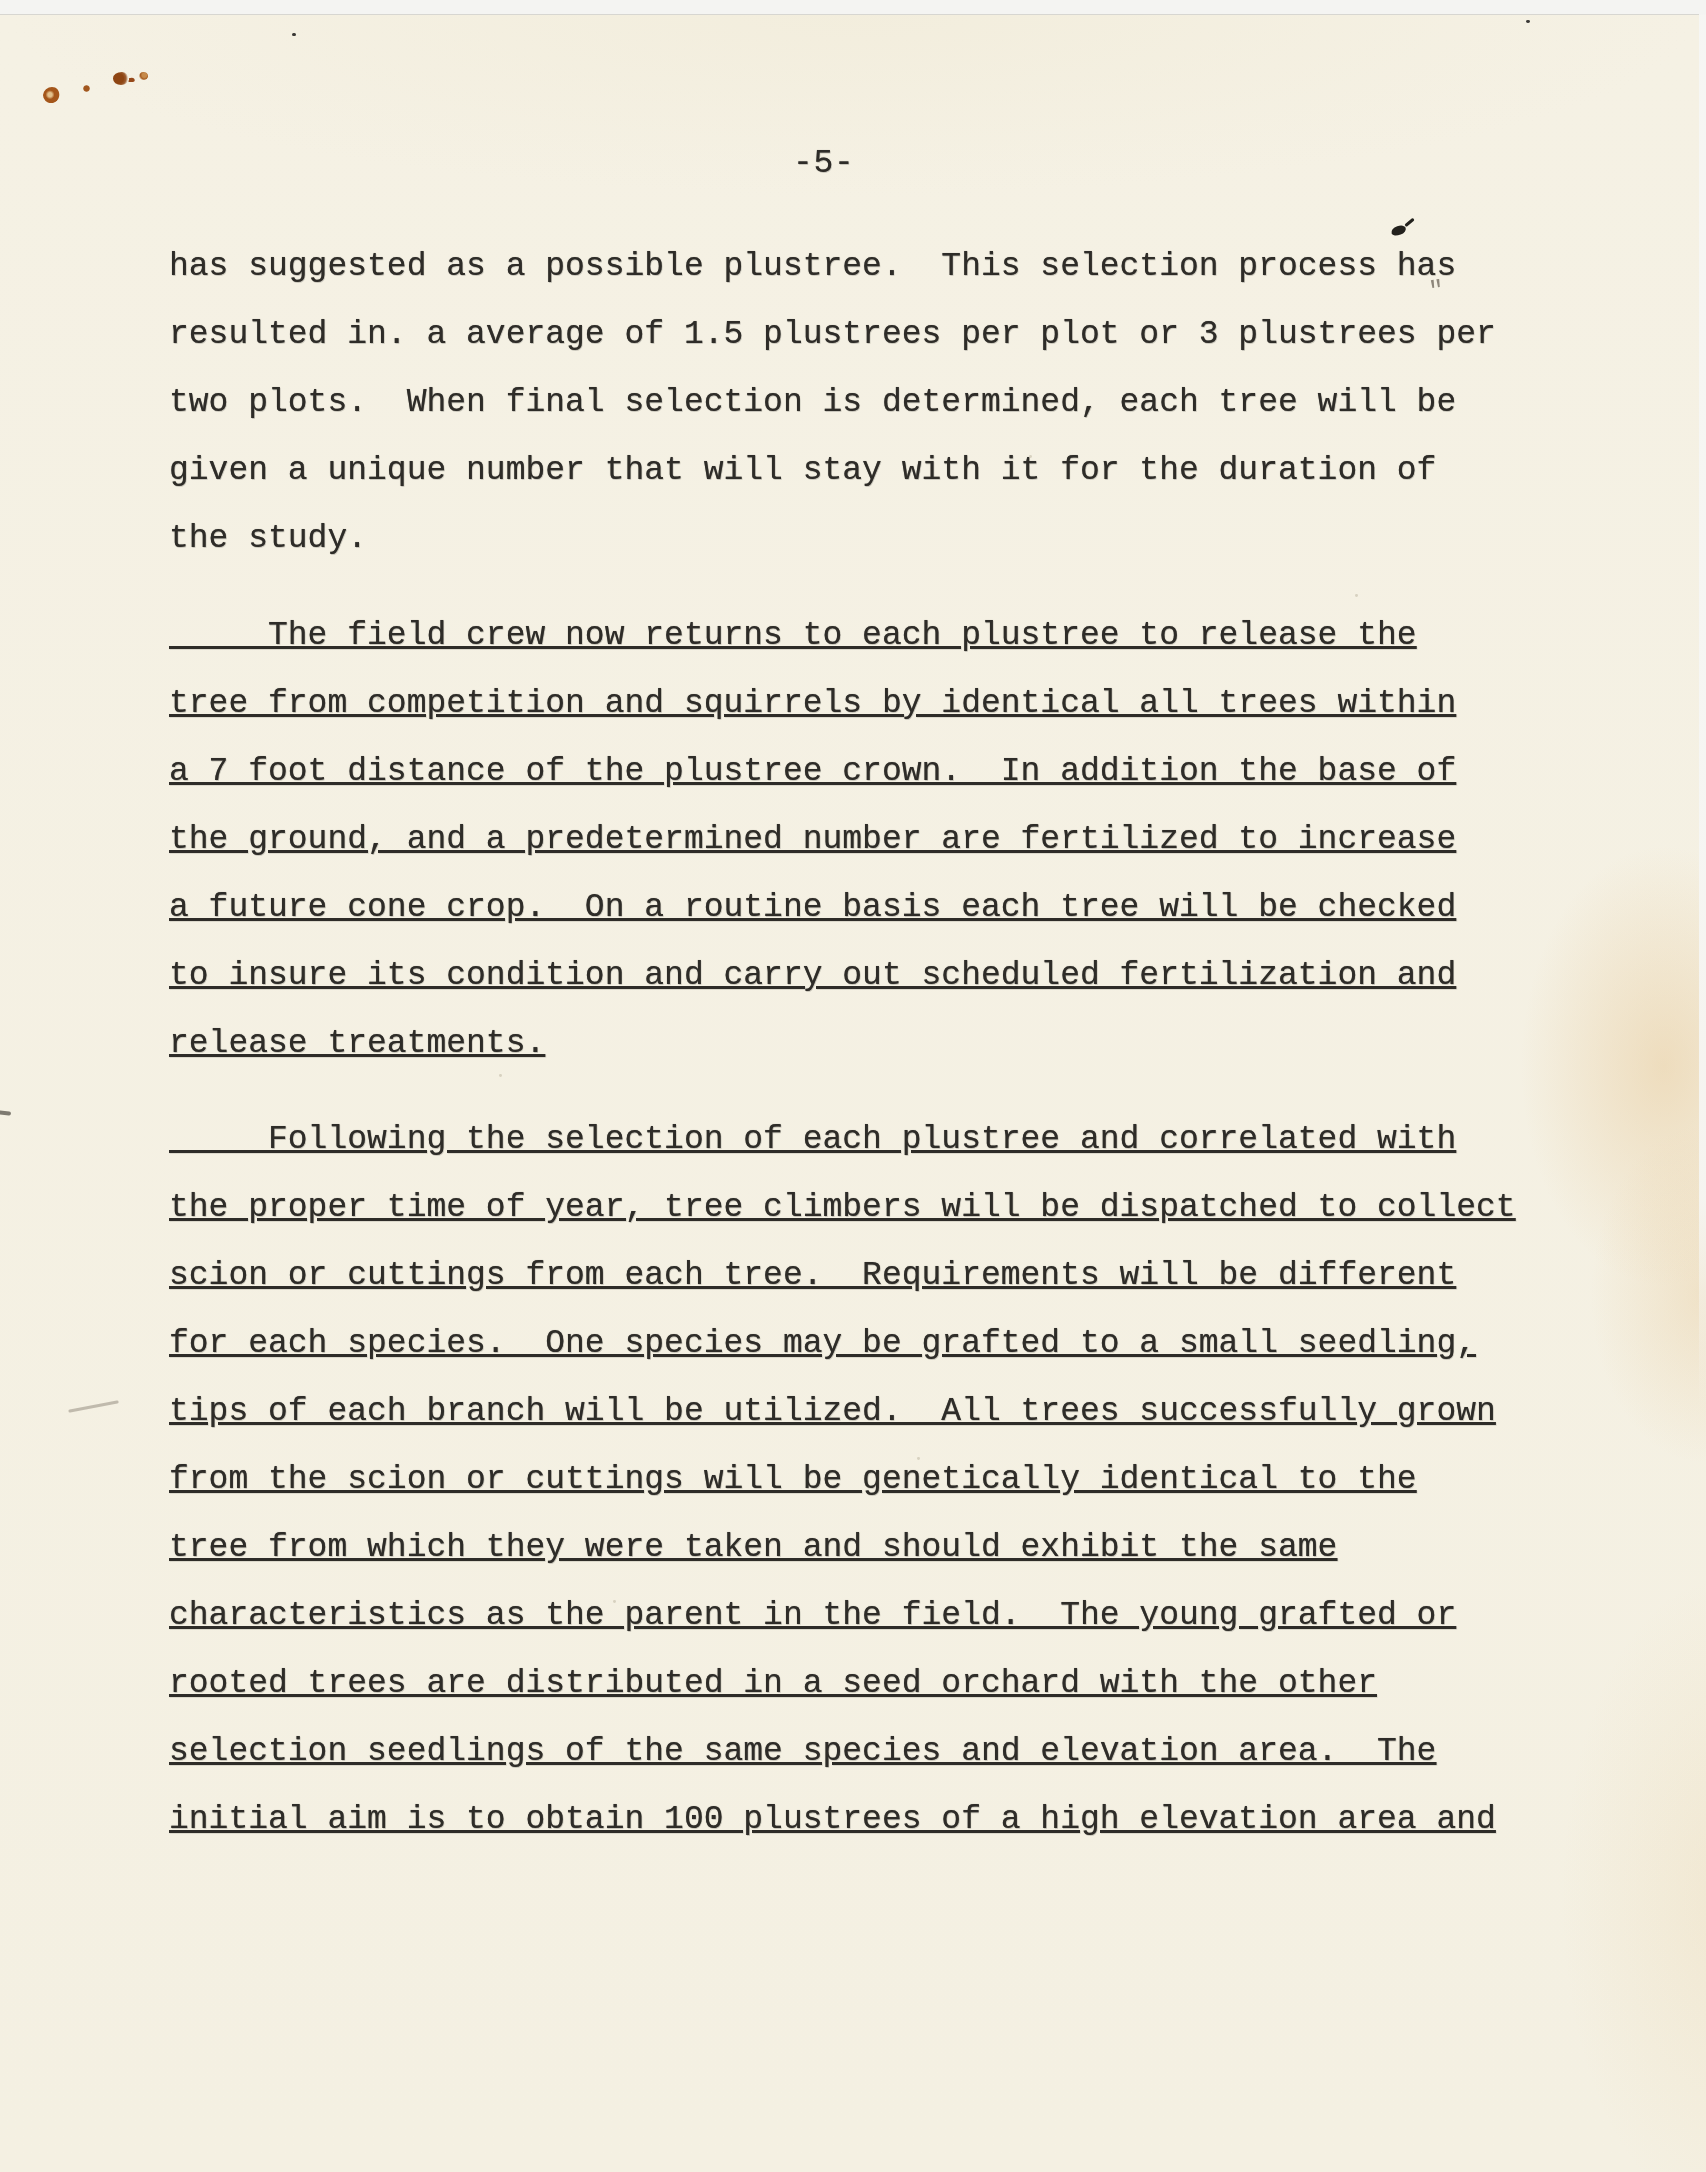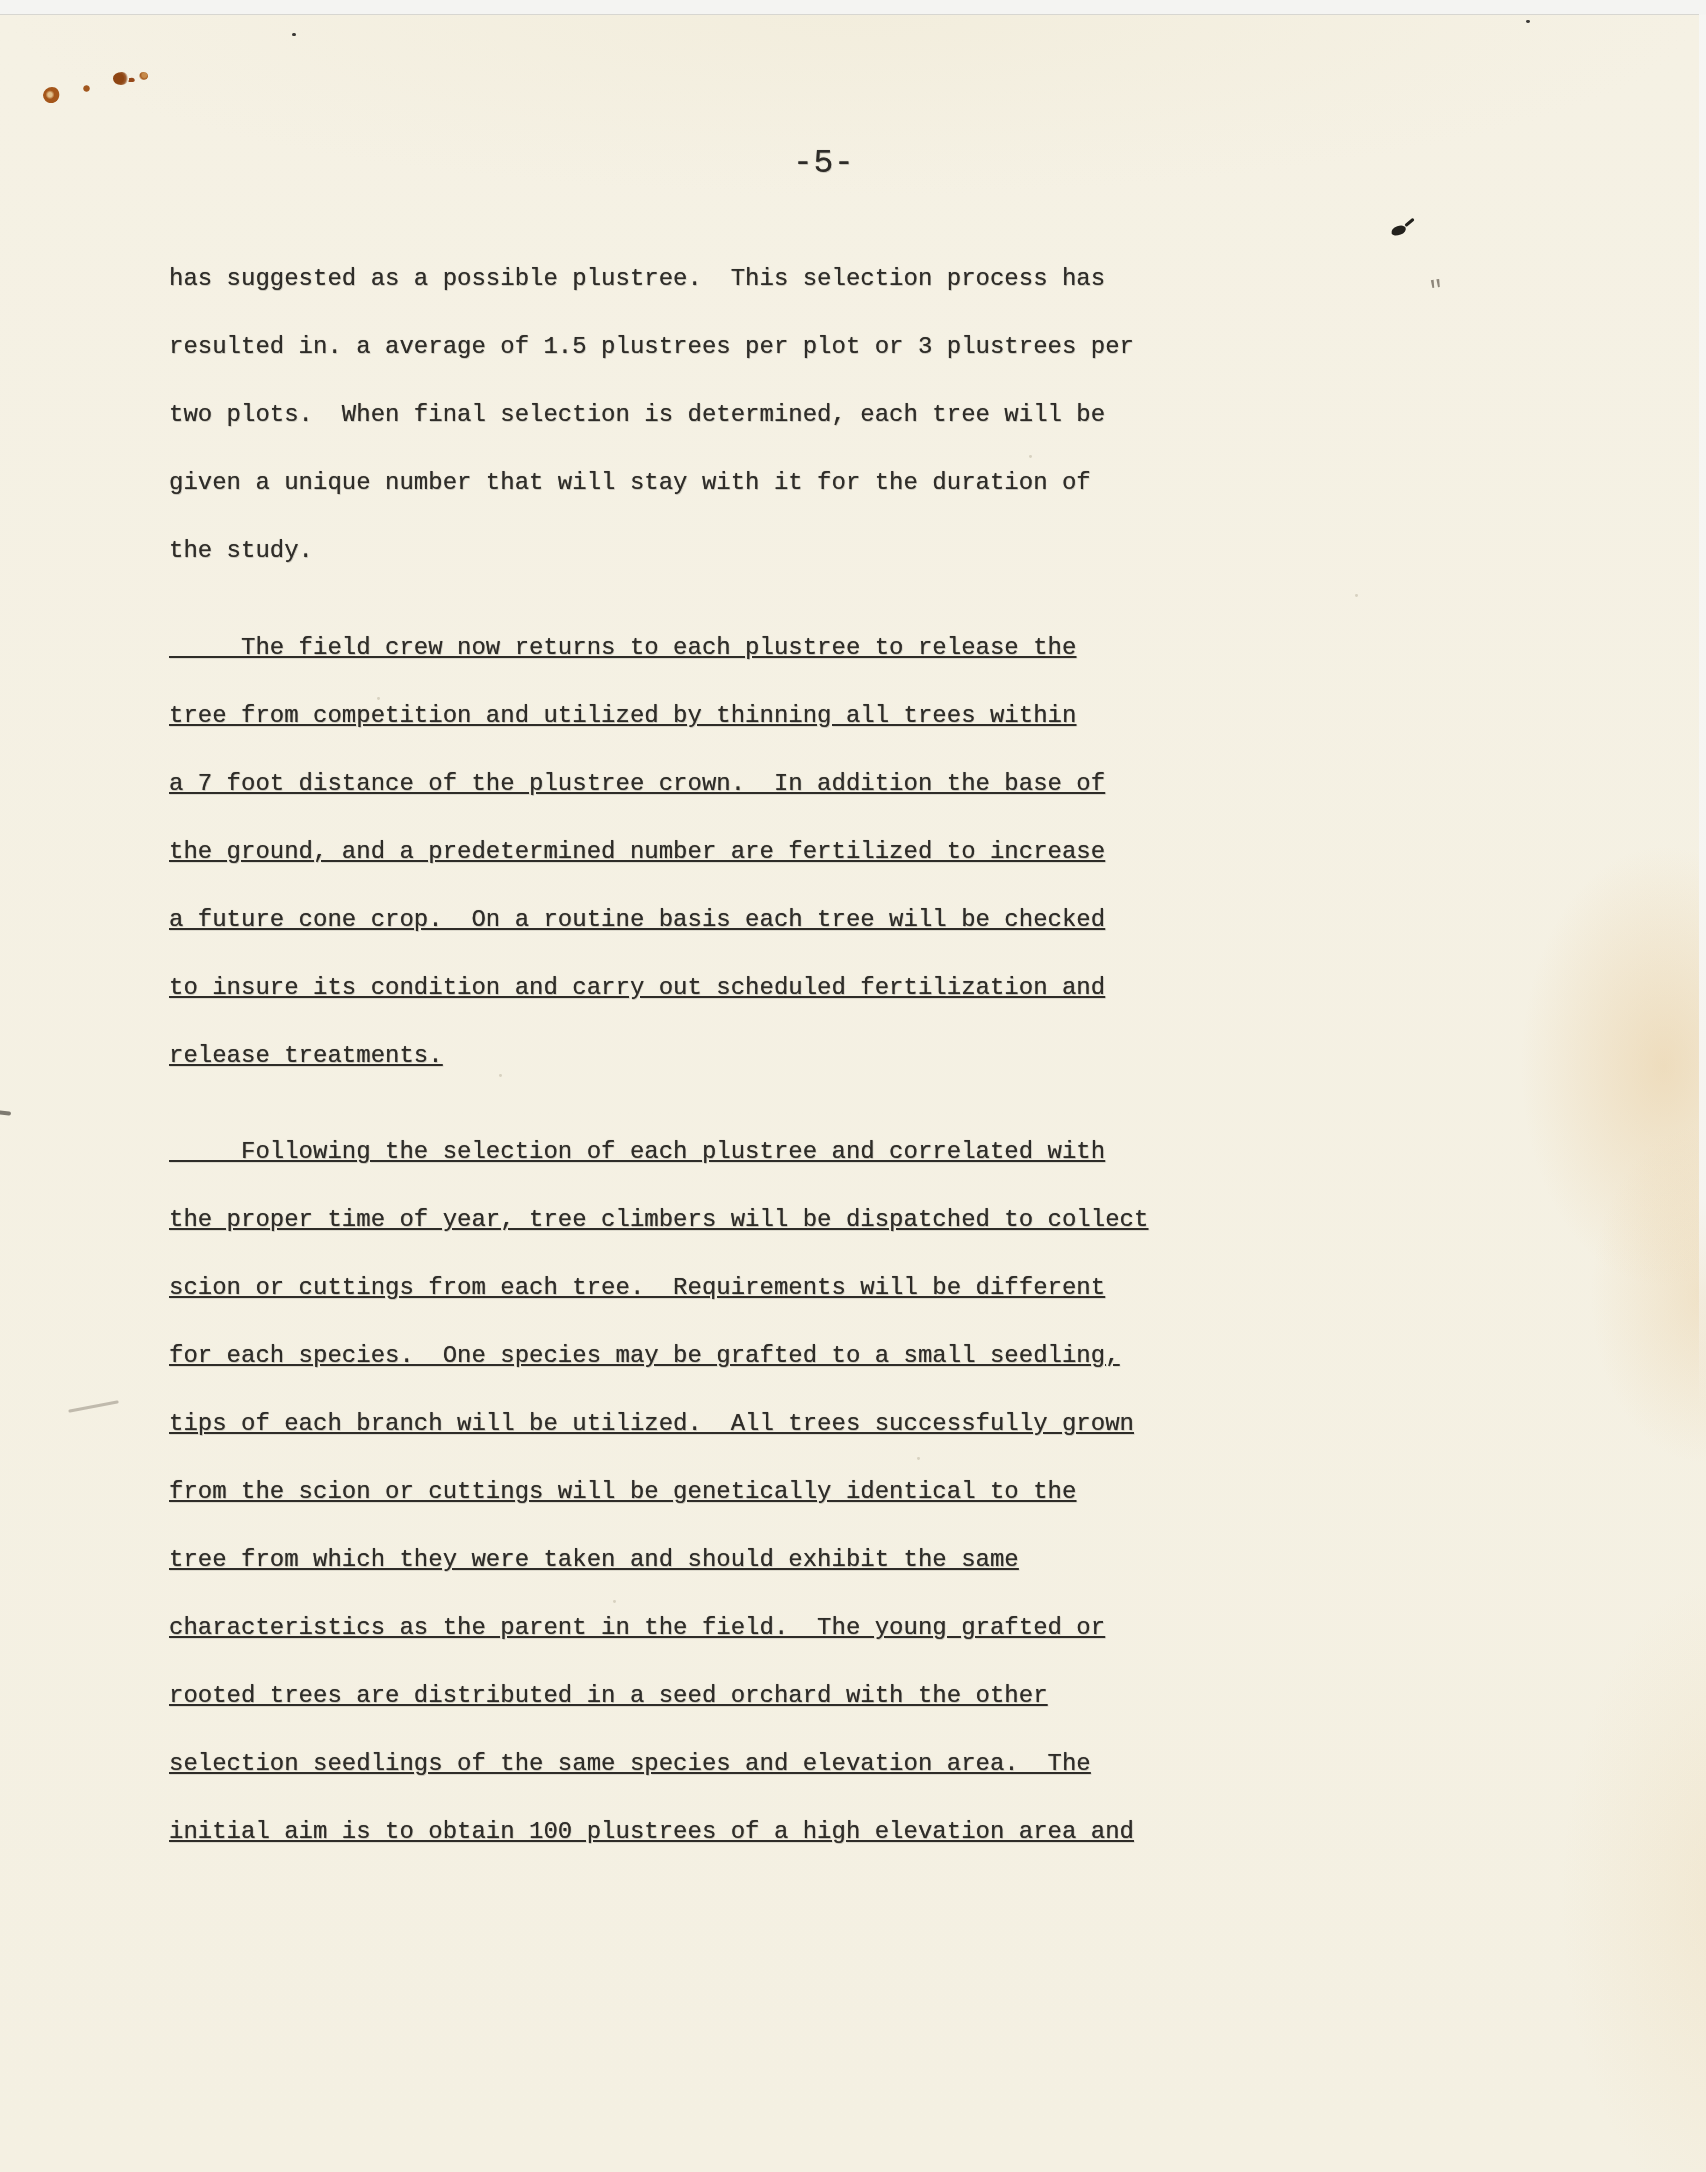--- a/index.html
+++ b/index.html
@@ -49,23 +49,23 @@
     left: 793px; top: 132px;
     font-size: 33px;
     line-height: 36px;
     letter-spacing: 0.7px;
     color: #2e2c28;
     text-shadow: 0 0 0.7px rgba(46,44,40,0.65), 0.7px 0.7px 0 rgba(46,44,40,0.18);
     white-space: pre;
   }
   .text-block {
     position: absolute;
-    left: 169px; top: 231px;
+    left: 169px; top: 219px;
     width: 1422px;
-    font-size: 24px;
+    font-size: 33px;
     color: #2e2c28;
     text-shadow: 0 0 0.7px rgba(46,44,40,0.65), 0.7px 0.7px 0 rgba(46,44,40,0.18);
   }
   .paragraph { margin: 0; }
   .paragraph + .paragraph { margin-top: 28.4px; text-decoration: underline; }
   .line {
     white-space: pre;
     height: 68px;
     line-height: 68px;
   }
@@ -141,21 +141,21 @@
     <div class="text-block">
         <div class="paragraph">
           <div class="line">has suggested as a possible plustree.  This selection process has</div>
           <div class="line">resulted in. a average of 1.5 plustrees per plot or 3 plustrees per</div>
           <div class="line">two plots.  When final selection is determined, each tree will be</div>
           <div class="line">given a unique number that will stay with it for the duration of</div>
           <div class="line">the study.</div>
         </div>
         <div class="paragraph">
           <div class="line">     The field crew now returns to each plustree to release the</div>
-          <div class="line">tree from competition and utilized by thinning all trees within</div>
+          <div class="line">tree from competition and squirrels by identical all trees within</div>
           <div class="line">a 7 foot distance of the plustree crown.  In addition the base of</div>
           <div class="line">the ground, and a predetermined number are fertilized to increase</div>
           <div class="line">a future cone crop.  On a routine basis each tree will be checked</div>
           <div class="line">to insure its condition and carry out scheduled fertilization and</div>
           <div class="line">release treatments.</div>
         </div>
         <div class="paragraph">
           <div class="line">     Following the selection of each plustree and correlated with</div>
           <div class="line">the proper time of year, tree climbers will be dispatched to collect</div>
           <div class="line">scion or cuttings from each tree.  Requirements will be different</div>

